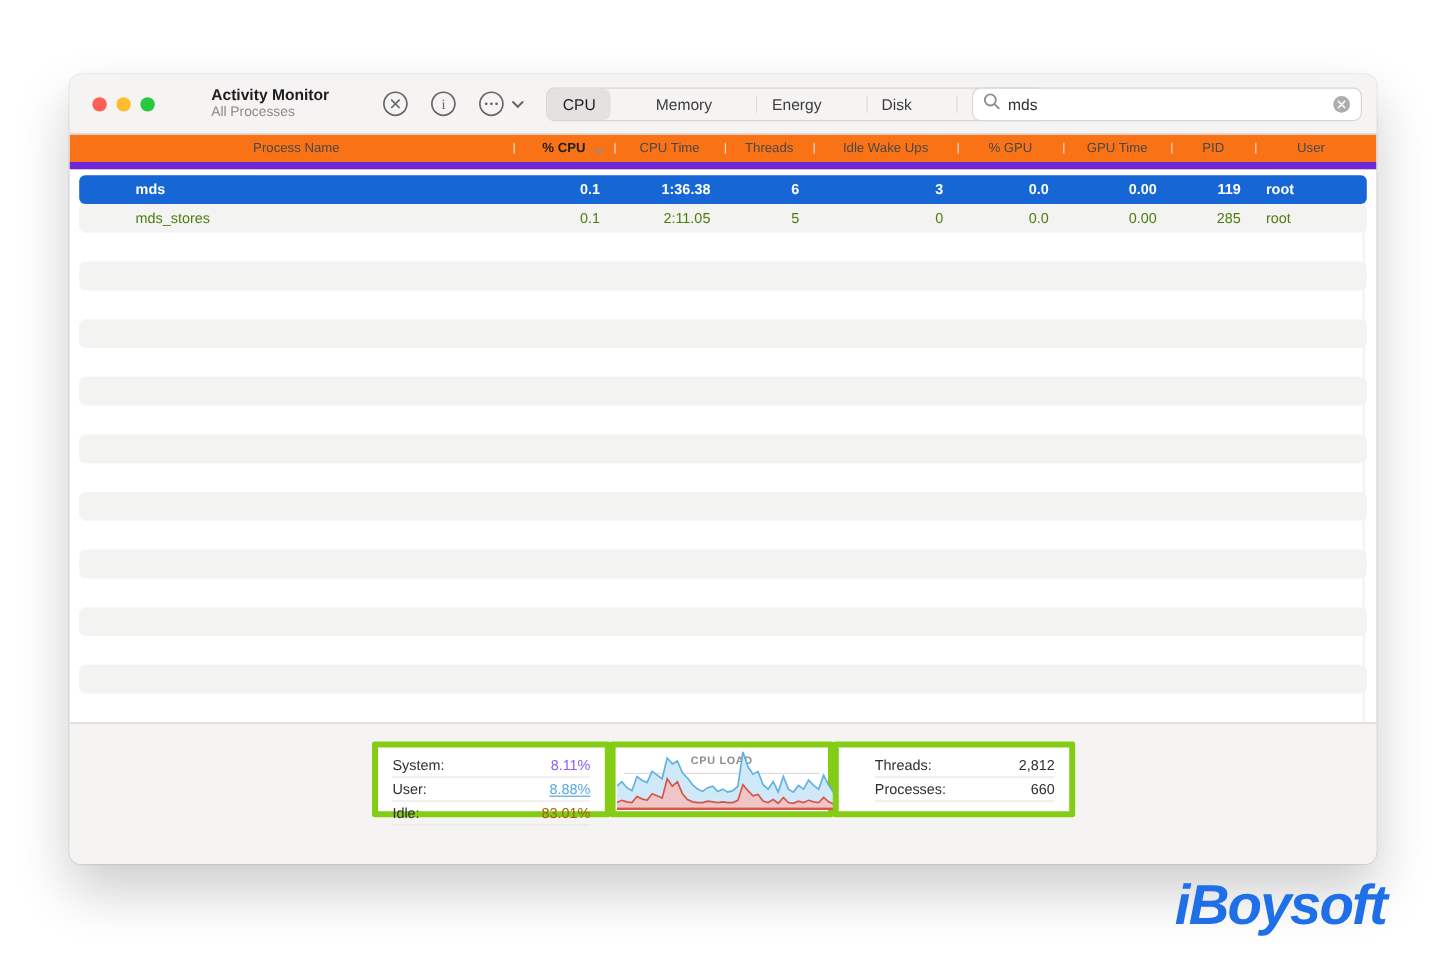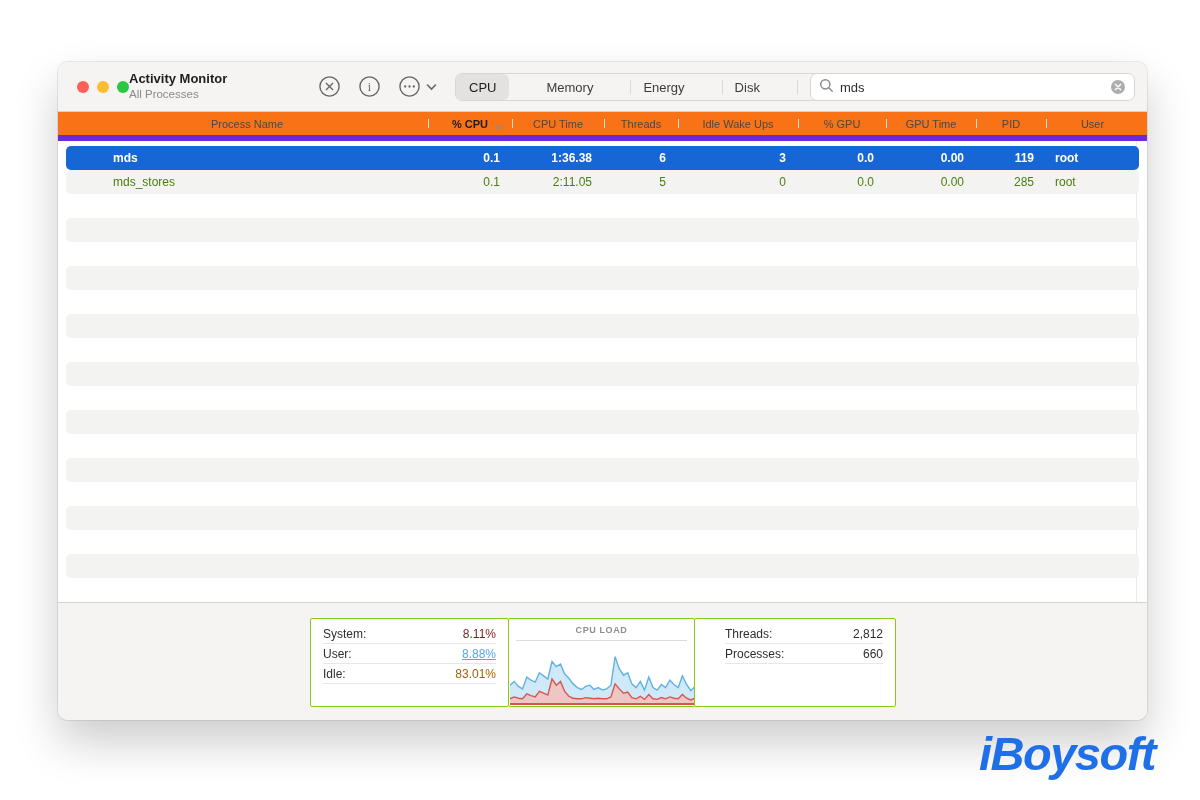--- a/index.html
+++ b/index.html
@@ -19,21 +19,21 @@
     overflow: hidden;
   }
 
   
   .titlebar {
     height: 50px; background: #f6f4f3; border-bottom: 1px solid #d5d3d1;
     display: flex; align-items: center; position: relative;
   }
   .traffic { display: flex; gap: 8px; margin-left: 19px; }
   .light { width: 12px; height: 12px; border-radius: 50%; }
-  .title-block { line-height: 1.25; }
+  .title-block { margin-left: 47px; line-height: 1.25; }
   .app-title { font-size: 13px; font-weight: 700; color: #1d1d1f; }
   .app-subtitle { font-size: 11.5px; color: #8b8a88; }
   .tb-icons { display: flex; align-items: center; gap: 17px; position: absolute; left: 260px; }
   .tb-btn { display: flex; align-items: center; cursor: default; }
   .tb-btn svg { display: block; }
 
   
   .segmented {
     position: absolute; left: 397px; top: 11px; height: 28px;
     display: flex; align-items: stretch;
@@ -96,22 +96,22 @@
   .cell.c0 { padding-left: 47px; }
   .cell.c1, .cell.c2, .cell.c3, .cell.c4, .cell.c5, .cell.c6, .cell.c7 { text-align: right; padding-right: 12px; }
   .cell.c8 { padding-left: 9px; }
 
   
   .footer {
     position: absolute; left: 0; right: 0; bottom: 0; height: 118px;
     background: #f6f4f3; border-top: 1px solid #d5d3d1;
   }
   .fbox {
-    position: absolute; top: 15px; height: 89px; background: #ffffff;
-    border: 1px solid #84cc16; border-radius: 2px;
+    position: absolute; top: 15px; height: 63px; background: #ffffff;
+    border: 5px solid #84cc16; border-radius: 2px;
   }
   .box-stats { left: 252px; width: 199px; padding: 5px 12px 0 12px; }
   .box-load { left: 450px; width: 187px; }
   .box-counts { left: 636px; width: 202px; padding: 5px 12px 0 30px; }
   .stat-row {
     height: 20px; display: flex; align-items: center; justify-content: space-between;
     font-size: 12px; color: #2e2e30; border-bottom: 1px solid #e8e7e5;
   }
   .load-title {
     margin-top: 6px; text-align: center; font-size: 9px; font-weight: 700;
@@ -432,21 +432,21 @@
         <div class="cell c6"></div>
         <div class="cell c7"></div>
         <div class="cell c8"></div>
       </div>
     </div>
 
   <div class="footer">
     <div class="fbox box-stats" id="statsBox">
         <div class="stat-row">
           <span>System:</span>
-          <span style="color: #7f1d1d;">8.11%</span>
+          <span style="color: #8b5cf6;">8.11%</span>
         </div>
         <div class="stat-row">
           <span>User:</span>
           <span style="color: rgb(85, 168, 224); text-decoration: underline;">8.88%</span>
         </div>
         <div class="stat-row">
           <span>Idle:</span>
           <span style="color: #a16207;">83.01%</span>
         </div>
       </div>

